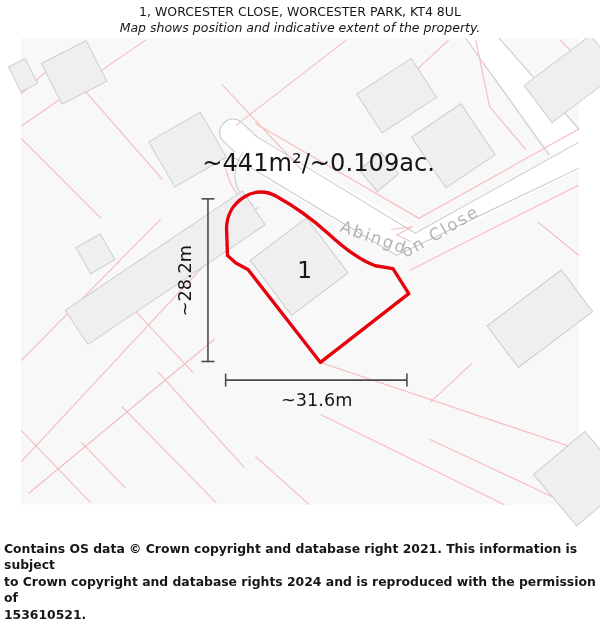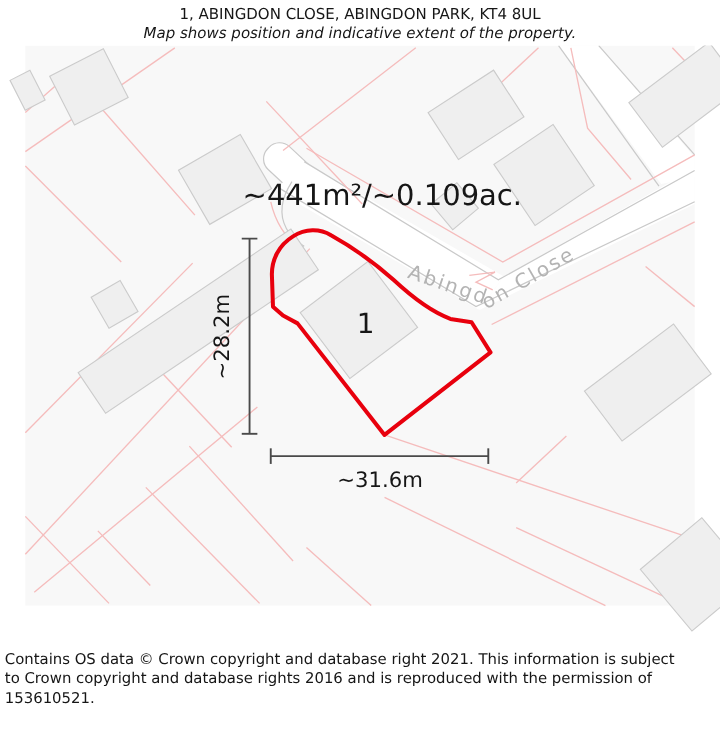--- a/index.html
+++ b/index.html
@@ -20,28 +20,28 @@
   .bld{fill:var(--building-fill);stroke:var(--building-stroke);stroke-width:1;}
   .boundary{fill:none;stroke:var(--boundary);stroke-width:3.6;stroke-linejoin:round;stroke-linecap:round;}
   .dim{stroke:var(--dimension);stroke-width:1.7;fill:none;}
   .label{fill:var(--text);}
   .area-label{font-size:26px;text-anchor:middle;}
   .plot-label{font-size:25px;text-anchor:middle;}
   .dim-label{font-size:19px;text-anchor:middle;}
   .street-label{font-size:18px;letter-spacing:2px;fill:var(--street-text);}
   .footer{
     position:absolute;left:4px;top:541px;width:594px;
-    font-size:12.4px;line-height:16.4px;color:var(--text);
+    font-size:12.4px;line-height:16.4px;color:var(--text);font-weight:bold;
   }
 </style>
 </head>
 <body>
 
 <div class="header">
-  <div class="l1">1, ABINGDON CLOSE, ABINGDON PARK, KT4 8UL</div>
+  <div class="l1">1, WORCESTER CLOSE, WORCESTER PARK, KT4 8UL</div>
   <div class="l2">Map shows position and indicative extent of the property.</div>
 </div>
 
 <svg class="map" width="600" height="502" viewBox="0 38 600 540" aria-label="property map">
 
   <rect class="map-bg" x="0" y="38" width="600" height="502"></rect>
 
   <g>
     <rect class="teardrop" x="-14" y="-25" width="28" height="50" rx="13" transform="translate(236 147) rotate(-47)"></rect>
     <polygon class="road-fill" points="247,140 429,245 407,275 225,168"></polygon>
@@ -125,15 +125,15 @@
   <g>
     <path class="dim" d="M 220,406 L 415,406"></path>
     <path class="dim" d="M 220,399 L 220,413"></path>
     <path class="dim" d="M 415,399 L 415,413"></path>
     <text class="label dim-label" x="318" y="434">~31.6m</text>
   </g>
 </svg>
 
 <div class="footer">
   <div>Contains OS data © Crown copyright and database right 2021. This information is subject</div>
-  <div>to Crown copyright and database rights 2016 and is reproduced with the permission of</div>
+  <div>to Crown copyright and database rights 2024 and is reproduced with the permission of</div>
   <div>153610521.</div>
 </div>
 
 </body></html>

